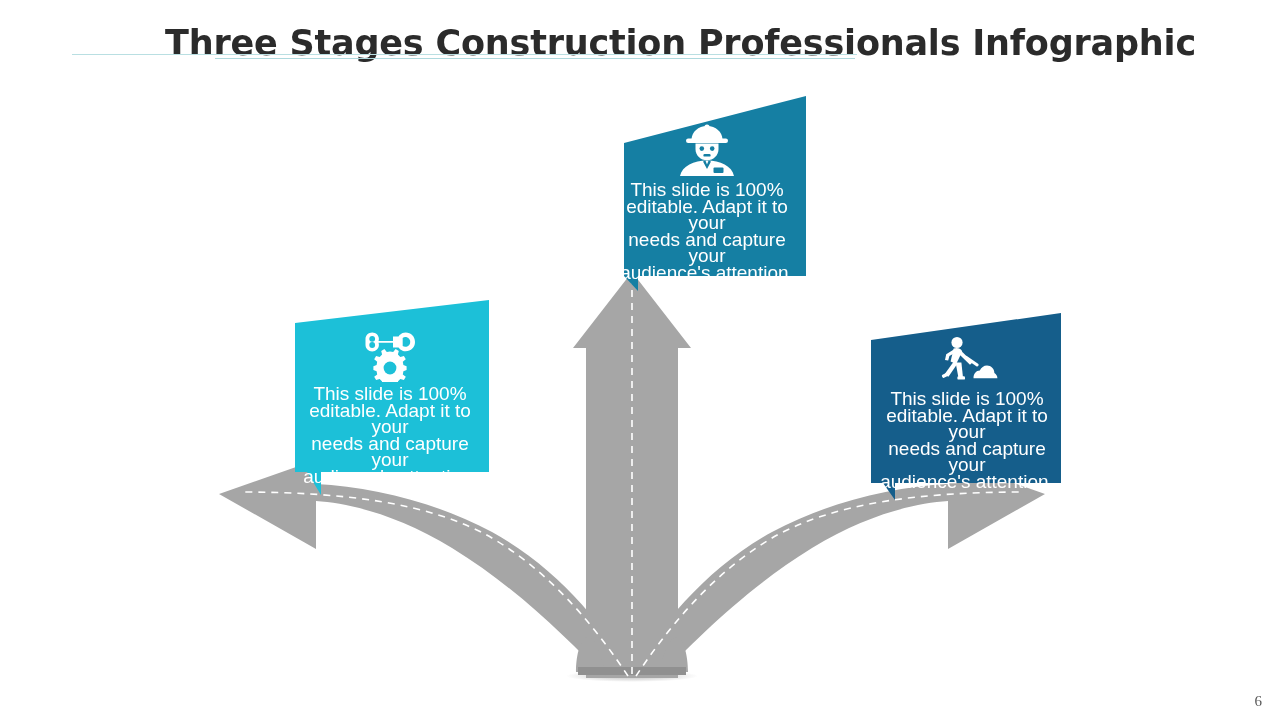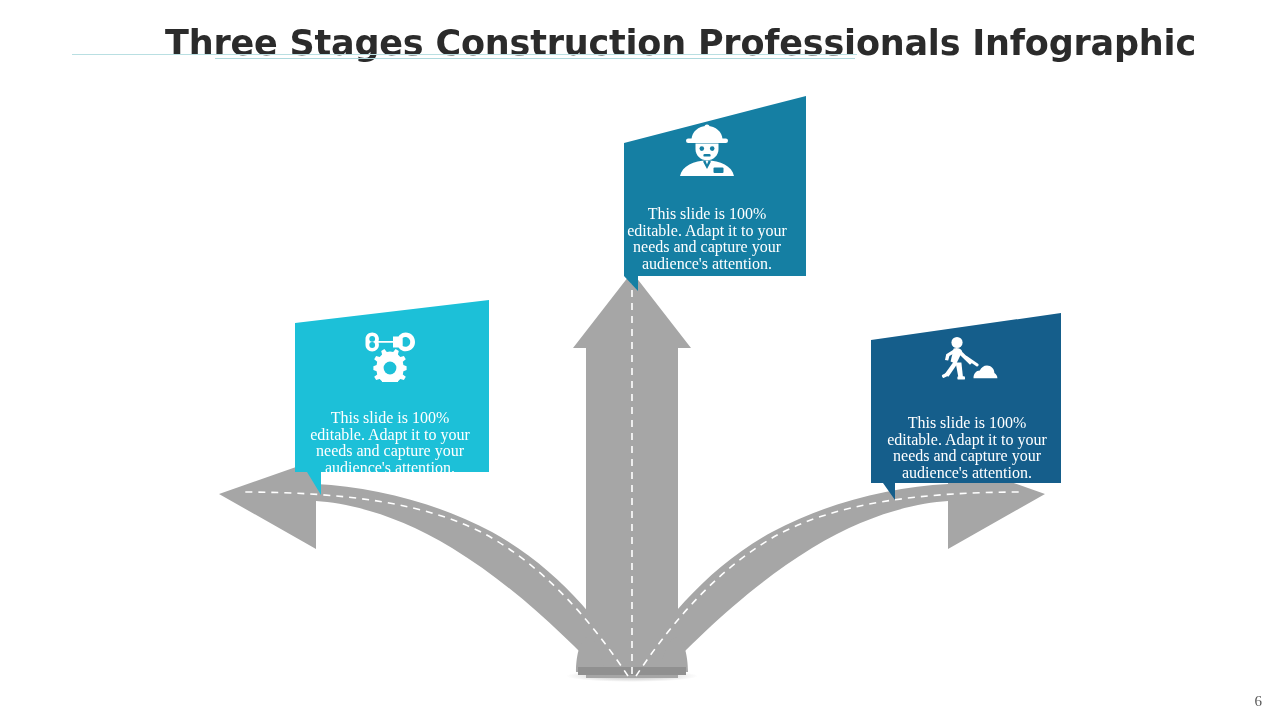--- a/index.html
+++ b/index.html
@@ -78,26 +78,25 @@
     left: 0;
     top: 0;
   }
   .callout-icon {
     position: absolute;
     display: block;
   }
   .callout-text {
     position: absolute;
     color: #ffffff;
-    font-family: Liberation Serif, serif;
-    font-size: 16px;
+    font-family: Liberation Sans, sans-serif;
+    font-size: 19px;
     line-height: 16.6px;
     text-align: center;
     white-space: pre-line;
-    margin-top: 24px;
   }
 
   
   #callout-top {
     left: 600px;
     top: 96px;
     width: 215px;
     height: 195px;
   }
   #callout-top .callout-icon { left: 74px; top: 28px; }

